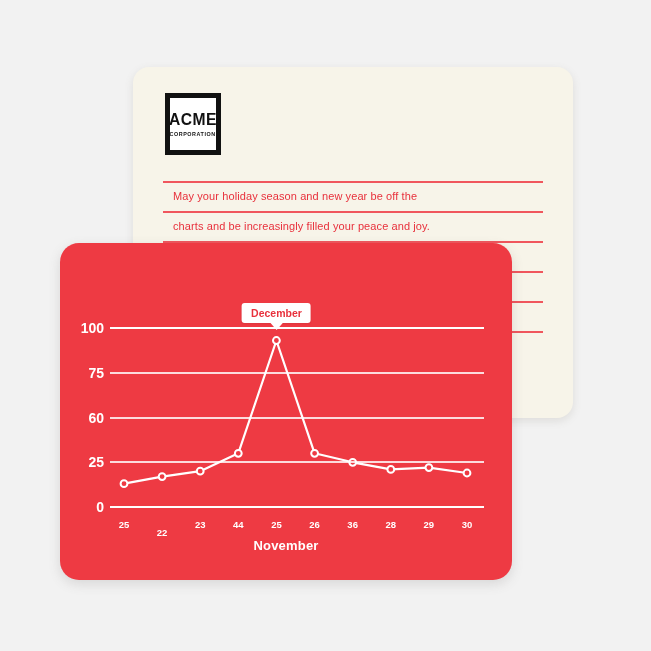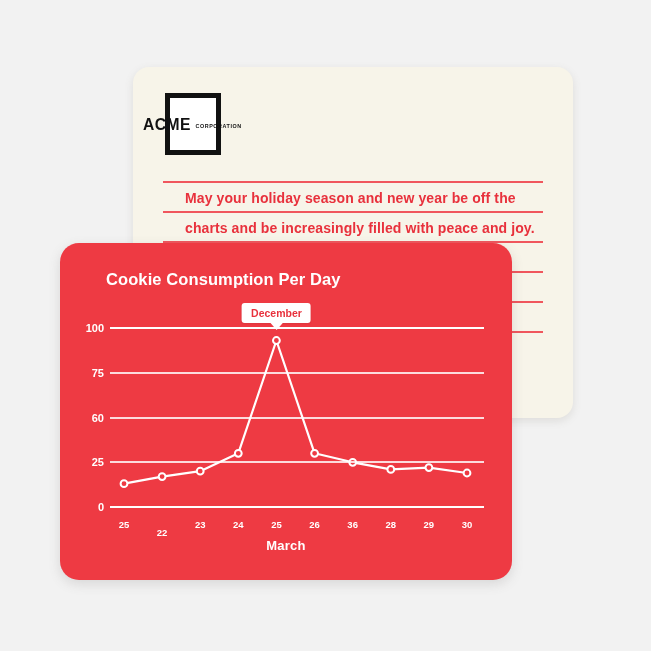--- a/index.html
+++ b/index.html
@@ -34,21 +34,21 @@
   #logo-box {
     position: absolute;
     left: 32px;
     top: 26px;
     width: 56px;
     height: 62px;
     border: 5px solid #111111;
     background: #ffffff;
     box-sizing: border-box;
     display: flex;
-    flex-direction: row;
+    flex-direction: column;
     align-items: center;
     justify-content: center;
   }
   #logo-main {
     font-family: "Liberation Sans Narrow", "Liberation Sans", sans-serif;
     font-weight: bold;
     font-size: 17px;
     letter-spacing: 0.5px;
     color: #111111;
     line-height: 1;
@@ -69,25 +69,25 @@
   .rule {
     position: absolute;
     left: 30px;
     width: 380px;
     height: 2px;
     background: #ef4049;
     opacity: 0.88;
   }
   .msg-line {
     position: absolute;
-    left: 52px;
+    left: 40px;
     width: 380px;
     color: #e8313c;
-    font-weight: bold;
-    font-size: 14px;
+    font-weight: normal;
+    font-size: 11px;
     letter-spacing: 0.1px;
     white-space: nowrap;
   }
 
   
   #chart-card {
     position: absolute;
     left: 60px;
     top: 243px;
     width: 452px;
@@ -112,21 +112,21 @@
     top: 0;
     width: 452px;
     height: 337px;
   }
   .ylabel {
     position: absolute;
     width: 34px;
     text-align: right;
     color: #ffffff;
     font-weight: bold;
-    font-size: 11px;
+    font-size: 14px;
     transform: translateY(-50%);
   }
   .xlabel {
     position: absolute;
     width: 30px;
     text-align: center;
     color: #ffffff;
     font-weight: bold;
     font-size: 9.5px;
     transform: translateX(-50%);
@@ -181,26 +181,25 @@
         <div class="rule" style="top: 114px; background: rgb(239, 64, 73);"></div>
         <div class="rule" style="top: 144px; background: rgb(239, 64, 73);"></div>
         <div class="rule" style="top: 174px; background: rgb(239, 64, 73);"></div>
         <div class="rule" style="top: 204px; background: rgb(239, 64, 73);"></div>
         <div class="rule" style="top: 234px; background: rgb(239, 64, 73);"></div>
         <div class="rule" style="top: 264px; background: rgb(239, 64, 73);"></div>
       </div>
 
     <div id="messages">
         <div class="msg-line" style="top: 123px; color: rgb(232, 49, 60);">May your holiday season and new year be off the</div>
-        <div class="msg-line" style="top: 153px; color: rgb(232, 49, 60);">charts and be increasingly filled with peace and joy.</div>
+        <div class="msg-line" style="top: 153px; color: rgb(232, 49, 60);">charts and be increasingly filled your peace and joy.</div>
       </div>
   </div>
 
   <div id="chart-card">
-    <div id="chart-title">Cookie Consumption Per Day</div>
 
     <div id="plot">
 
       <svg id="series-svg" width="452" height="337" style="position:absolute;left:0;top:0;">
           <polyline points="64.0,240.7 102.1,233.6 140.2,228.2 178.3,210.3 216.4,97.5 254.6,210.3 292.7,219.3 330.8,226.4 368.9,224.6 407.0,230.0" fill="none" stroke="#ffffff" stroke-width="2.2" stroke-linejoin="round"></polyline>
           <circle cx="64.0" cy="240.7" r="3.4" fill="#ee3a43" stroke="#ffffff" stroke-width="2"></circle>
           <circle cx="102.1" cy="233.6" r="3.4" fill="#ee3a43" stroke="#ffffff" stroke-width="2"></circle>
           <circle cx="140.2" cy="228.2" r="3.4" fill="#ee3a43" stroke="#ffffff" stroke-width="2"></circle>
           <circle cx="178.3" cy="210.3" r="3.4" fill="#ee3a43" stroke="#ffffff" stroke-width="2"></circle>
           <circle cx="216.4" cy="97.5" r="3.4" fill="#ee3a43" stroke="#ffffff" stroke-width="2"></circle>
@@ -216,26 +215,26 @@
         <div class="ylabel" style="left: 10px; top: 219.25px;">25</div>
         <div style="position: absolute; left: 50px; top: 173.5px; width: 374px; height: 2px; background: rgb(255, 255, 255); opacity: 0.82;"></div>
         <div class="ylabel" style="left: 10px; top: 174.5px;">60</div>
         <div style="position: absolute; left: 50px; top: 128.75px; width: 374px; height: 2px; background: rgb(255, 255, 255); opacity: 0.82;"></div>
         <div class="ylabel" style="left: 10px; top: 129.75px;">75</div>
         <div style="position: absolute; left: 50px; top: 84px; width: 374px; height: 2px; background: rgb(255, 255, 255); opacity: 1;"></div>
         <div class="ylabel" style="left: 10px; top: 85px;">100</div>
         <div class="xlabel" style="left: 64px; top: 276px;">25</div>
         <div class="xlabel" style="left: 102.111px; top: 284px;">22</div>
         <div class="xlabel" style="left: 140.222px; top: 276px;">23</div>
-        <div class="xlabel" style="left: 178.333px; top: 276px;">24</div>
+        <div class="xlabel" style="left: 178.333px; top: 276px;">44</div>
         <div class="xlabel" style="left: 216.444px; top: 276px;">25</div>
         <div class="xlabel" style="left: 254.556px; top: 276px;">26</div>
         <div class="xlabel" style="left: 292.667px; top: 276px;">36</div>
         <div class="xlabel" style="left: 330.778px; top: 276px;">28</div>
         <div class="xlabel" style="left: 368.889px; top: 276px;">29</div>
         <div class="xlabel" style="left: 407px; top: 276px;">30</div>
         <div id="callout" style="left: 216.444px; background: rgb(255, 255, 255); color: rgb(232, 49, 60); top: 59.53px;">December</div>
       </div>
 
-    <div id="axis-title">March</div>
+    <div id="axis-title">November</div>
   </div>
 
 </div>
 
 </body></html>

